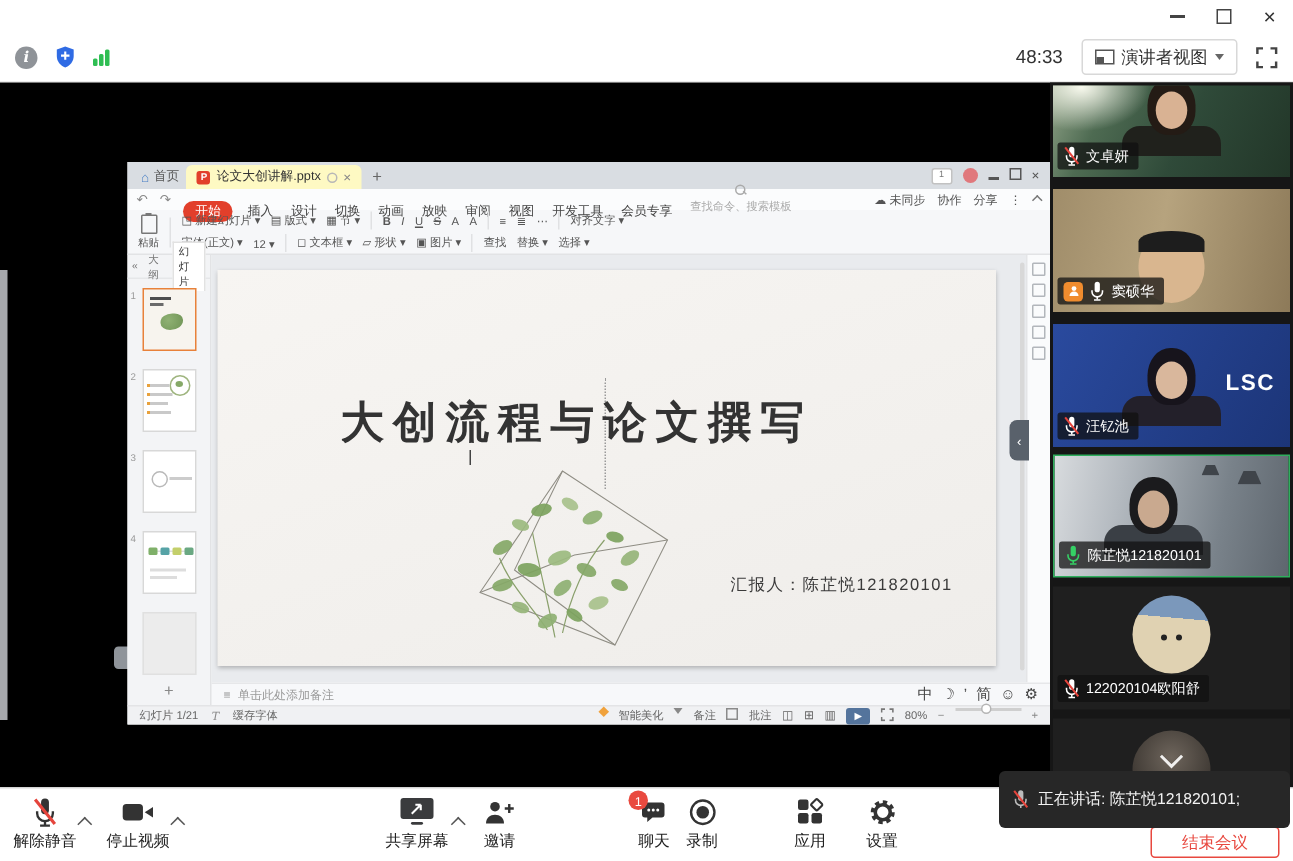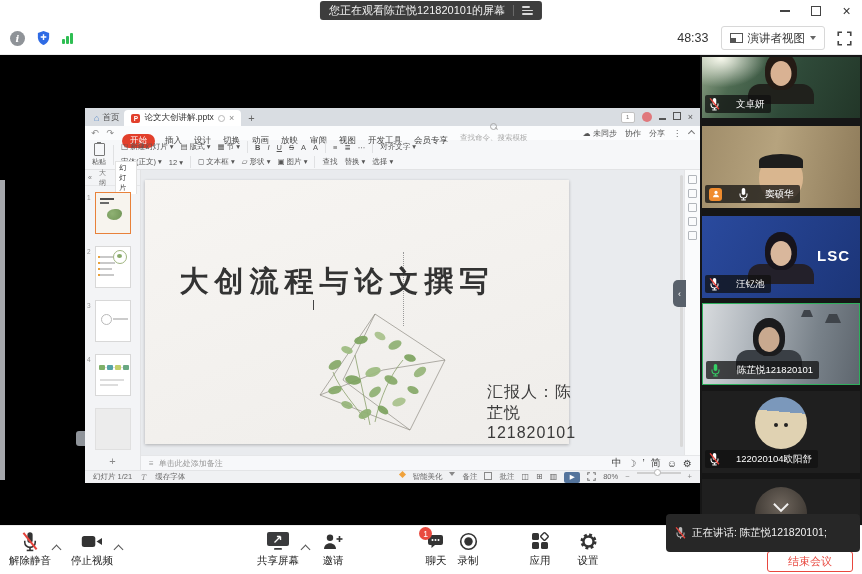--- a/index.html
+++ b/index.html
@@ -36,21 +36,21 @@
   
   .stage{position:absolute;left:0;top:55px;width:862px;height:470px;background:#000;overflow:hidden;}
   .edgestrip{position:absolute;left:0;top:125px;width:5px;height:300px;background:#c3c6ca;opacity:.85;}
   .floatsq{position:absolute;left:76px;top:376px;width:15px;height:15px;background:#8f949a;border-radius:3px;}
 
   
   .wps{position:absolute;left:85px;top:53px;width:615px;height:375px;background:#fff;font-size:9px;}
   .wtabbar{height:18px;background:#d9dde2;display:flex;align-items:flex-end;padding:0 4px;box-sizing:border-box;}
   .hometab{display:flex;align-items:center;gap:3px;height:16px;padding:0 5px;font-size:8.5px;color:#555;}
   .home-glyph{color:#4a80c6;font-size:9px;}
-  .doctab{background:#ffffff;border-radius:4px 4px 0 0;height:16px;display:flex;align-items:center;gap:4px;padding:0 7px;font-size:8.5px;color:#333;}
+  .doctab{background:#fef9c3;border-radius:4px 4px 0 0;height:16px;display:flex;align-items:center;gap:4px;padding:0 7px;font-size:8.5px;color:#333;}
   .pptico{width:9px;height:9px;background:#e23f2b;border-radius:2px;color:#fff;font-size:6.5px;font-weight:bold;display:flex;align-items:center;justify-content:center;}
   .tabdot{width:5px;height:5px;border-radius:50%;border:1px solid #b7b7b7;}
   .tabx{color:#888;font-size:9px;}
   .newtab{margin-left:7px;color:#666;font-size:11px;height:16px;display:flex;align-items:center;}
   .wtab-right{margin-left:auto;display:flex;align-items:center;gap:7px;padding-right:3px;height:18px;}
   .wbadge{min-width:12px;height:9px;border:1px solid #c2c2c2;border-radius:2px;font-size:6px;color:#777;display:flex;align-items:center;justify-content:center;background:#fff;}
   .wavatar{width:10px;height:10px;border-radius:50%;background:#e0787c;}
   .wwbtn{color:#555;font-size:9px;line-height:1;}
   .wmin{width:7px;height:1.2px;background:#555;display:inline-block;}
   .wmax{width:6px;height:6px;border:1.1px solid #555;display:inline-block;}
@@ -91,25 +91,25 @@
   .th2-line{position:absolute;left:4px;height:1.5px;background:#c9c9c9;}
   .th2-dot{position:absolute;left:1.5px;width:2px;height:2px;background:#e8a13c;}
   .th3-c{position:absolute;left:5px;top:13px;width:9px;height:9px;border:1px solid #b9b9b9;border-radius:50%;}
   .th3-line{position:absolute;left:17px;top:17px;width:15px;height:1.5px;background:#cccccc;}
   .th4-chip{position:absolute;top:10px;width:6px;height:5px;border-radius:1px;}
   .th4-rail{position:absolute;left:3px;top:12px;width:30px;height:1px;background:#ddd;}
   .th4-bar{position:absolute;height:1.5px;background:#ddd;}
 
   .wright{flex:1;display:flex;flex-direction:column;min-width:0;}
   .wcanvas{height:285px;background:#e9ebee;position:relative;overflow:hidden;}
-  .slide{position:absolute;left:4px;top:10px;width:424px;height:264px;background:linear-gradient(160deg,#f7f5f2,#efedea);box-shadow:0 1px 3px rgba(0,0,0,.25);}
+  .slide{position:absolute;left:4px;top:10px;width:519px;height:264px;background:linear-gradient(160deg,#f7f5f2,#efedea);box-shadow:0 1px 3px rgba(0,0,0,.25);}
   .slide-title{position:absolute;left:0;right:40px;top:82px;text-align:center;font-family:"DejaVu Serif","Liberation Serif",serif;font-weight:700;font-size:29px;letter-spacing:6px;color:#333;}
   .guide{position:absolute;left:258px;top:72px;height:74px;border-left:1px dotted #9a9a9a;}
   .cursorbar{position:absolute;left:168px;top:120px;width:1px;height:10px;background:#444;}
-  .presenter{position:absolute;left:342px;top:202px;font-size:16px;color:#3a3a3a;letter-spacing:1px;}
+  .presenter{position:absolute;left:342px;top:202px;font-size:11px;color:#3a3a3a;letter-spacing:1px;}
   .leafsvg{position:absolute;left:150px;top:130px;}
   .vscroll{position:absolute;right:17px;top:5px;width:3px;height:272px;background:#d8d8d8;border-radius:2px;}
   .wside{position:absolute;right:0;top:0;bottom:0;width:15px;background:#fafbfc;border-left:1px solid #e4e5e7;}
   .wside .sq{display:block;width:7px;height:7px;border:1px solid #b2b6bb;border-radius:1px;margin:5px auto 0;}
   .exptab{position:absolute;right:14px;top:110px;width:13px;height:27px;background:#59616b;border-radius:5px 0 0 5px;color:#fff;display:flex;align-items:center;justify-content:center;font-size:9px;}
 
   .wnotes{height:15px;background:#f7f8fa;border-top:1px solid #e6e7e9;display:flex;align-items:center;padding:0 8px;gap:5px;font-size:8px;color:#999;box-sizing:border-box;}
   .ime{margin-left:auto;display:flex;align-items:center;gap:6px;font-size:10px;color:#444;}
   .wstatus{height:13px;background:#f0f1f3;border-top:1px solid #e3e4e6;display:flex;align-items:center;padding:0 8px;gap:9px;font-size:7.5px;color:#666;box-sizing:border-box;white-space:nowrap;}
   .st-right{margin-left:auto;display:flex;gap:7px;}
@@ -117,21 +117,21 @@
   .mini-ic{display:inline-block;width:6px;height:6px;border:1px solid #8a8a8a;}
   .viewglyph{font-size:8px;color:#666;}
   .playbtn{width:16px;height:11px;background:#54749c;border-radius:2px;color:#fff;font-size:6.5px;display:flex;align-items:center;justify-content:center;}
   .track{width:44px;height:2px;background:#cfcfcf;position:relative;}
   .knob{position:absolute;left:40%;top:-3px;width:7px;height:7px;background:#fff;border:1px solid #b5b5b5;border-radius:50%;box-sizing:border-box;}
 
   
   .sidebar{position:absolute;top:55px;right:0;width:162px;height:470px;background:#161616;}
   .tile{position:absolute;left:2px;width:158px;overflow:hidden;background:#000;box-sizing:border-box;}
   .tile.speaking{border:1.5px solid #2fae5d;}
-  .nbar{position:absolute;left:3px;bottom:5px;background:rgba(16,16,16,.74);border-radius:2px;display:flex;align-items:center;gap:16px;padding:2px 6px 2px 4px;}
+  .nbar{position:absolute;left:3px;bottom:5px;background:rgba(16,16,16,.74);border-radius:2px;display:flex;align-items:center;gap:4px;padding:2px 6px 2px 4px;}
   .nbar span{color:#fff;font-size:9.5px;white-space:nowrap;}
   .hostb{width:13px;height:13px;background:#f08c2e;border-radius:3px;display:flex;align-items:center;justify-content:center;flex:none;}
   .chvbig{position:absolute;left:50%;width:9px;height:9px;}
   .chvbig.up{top:4px;border-left:2px solid rgba(255,255,255,.85);border-top:2px solid rgba(255,255,255,.85);transform:translateX(-50%) rotate(45deg);}
   .chvbig.down{top:20px;border-right:2px solid rgba(255,255,255,.9);border-bottom:2px solid rgba(255,255,255,.9);transform:translateX(-50%) rotate(45deg);}
   .sil{position:absolute;left:50%;transform:translateX(-50%);bottom:14px;width:80px;height:60px;}
   .p-body{position:absolute;left:50%;transform:translateX(-50%);bottom:0;width:66px;height:20px;border-radius:12px 12px 0 0;}
   .p-head{position:absolute;left:50%;transform:translateX(-50%);bottom:14px;width:32px;height:38px;border-radius:48% 48% 42% 42%;}
   .p-face{position:absolute;left:50%;transform:translateX(-50%);top:9px;width:21px;height:25px;border-radius:50%;}
   .t0{background:radial-gradient(70px 45px at 12% 2%,rgba(255,255,244,.95),rgba(255,255,244,0) 65%),linear-gradient(115deg,#91a388 0%,#4e6b52 22%,#2f4a39 55%,#223628 100%);}
@@ -163,29 +163,20 @@
   .toast{position:absolute;right:2px;bottom:22px;width:194px;height:38px;background:#272727;border-radius:4px;display:flex;align-items:center;gap:6px;padding:0 9px;z-index:6;box-sizing:border-box;}
   .toast span{color:#f2f2f2;font-size:10.5px;white-space:nowrap;}
   .endbtn{position:absolute;right:9px;bottom:2px;width:86px;height:21px;border:1px solid #e8483f;color:#e8483f;border-radius:3px;font-size:11px;display:flex;align-items:center;justify-content:center;background:#fff;z-index:5;box-sizing:border-box;}
 </style>
 </head>
 <body>
 
 <div class="app">
 
   <div class="titlebar">
-    <div class="banner">
-      <span class="banner-text">您正在观看陈芷悦121820101的屏幕</span>
-      <span class="banner-sep"></span>
-      <span class="burger">
-          <i></i>
-          <i></i>
-          <i></i>
-        </span>
-    </div>
     <div class="winctl">
       <span class="wbtn">
           <span class="minbar"></span>
         </span>
       <span class="wbtn">
           <span class="maxbox"></span>
         </span>
       <span class="wbtn">
           <span class="closex">×</span>
         </span>

